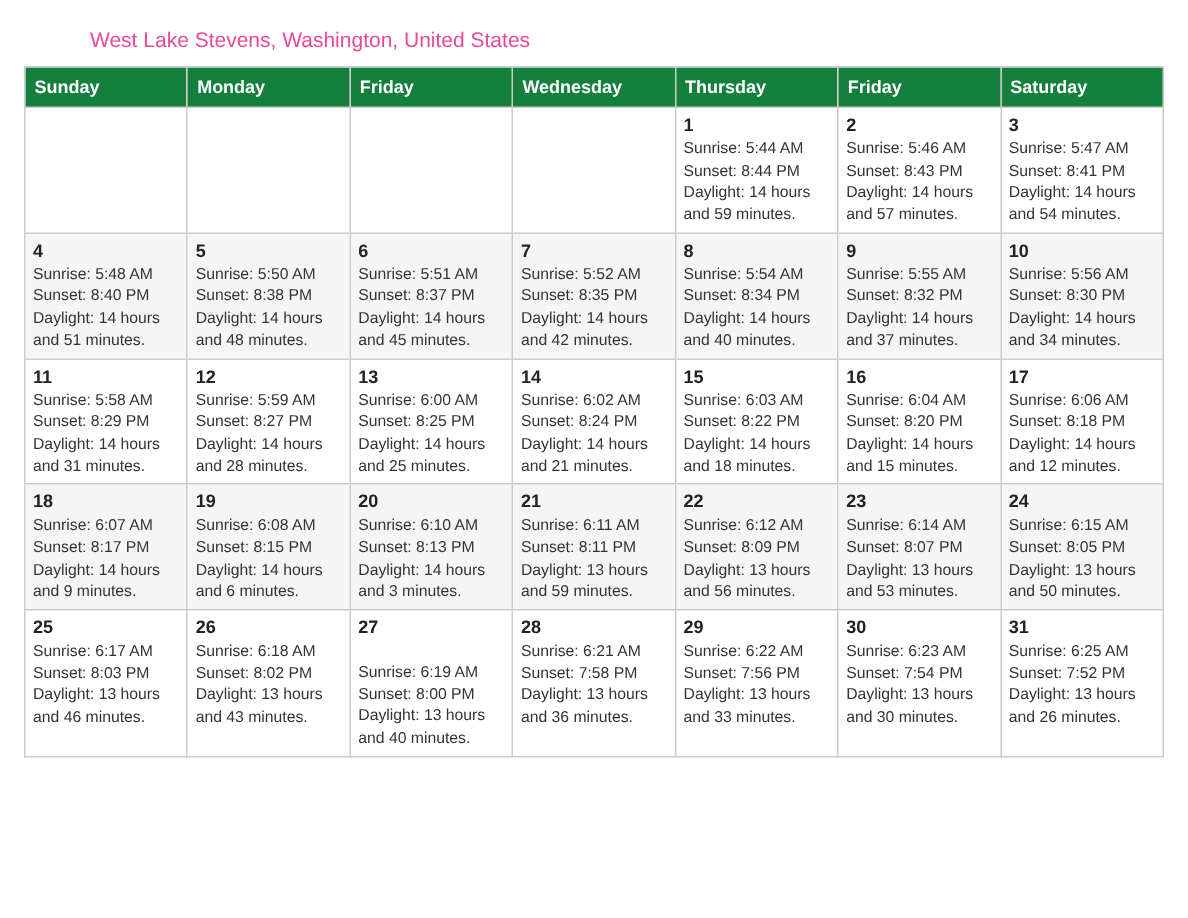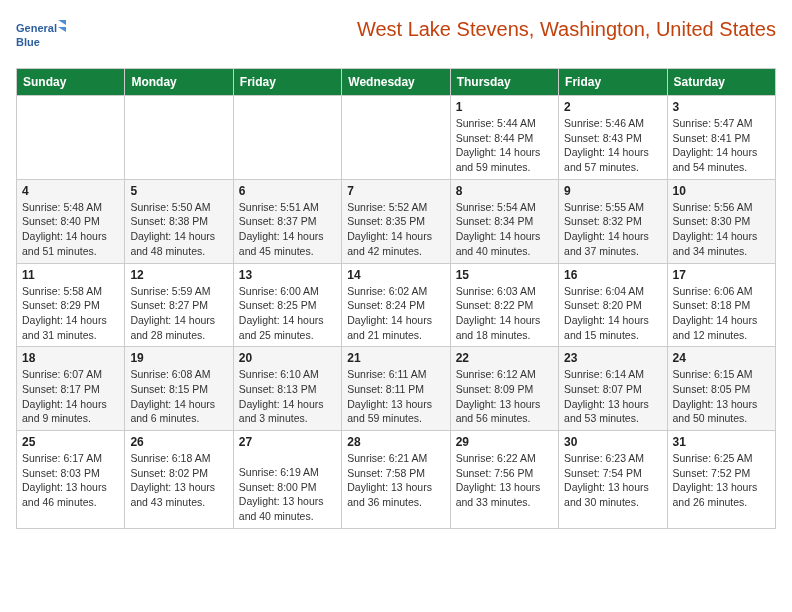--- a/index.html
+++ b/index.html
@@ -22,23 +22,24 @@
     }
     .title-area {
       text-align: right;
     }
     .main-title {
       font-size: 32px;
       font-weight: bold;
       color: #222;
     }
     .subtitle {
-      font-size: 20px;
-      color: #c2410c;
+      font-size: 14px;
+      color: #ec4899;
       margin-top: 2px;
+      margin-left: 44px;
     }
     .calendar {
       margin-top: 10px;
       width: 100%;
       border-collapse: collapse;
       font-size: 11px;
     }
     .calendar th {
       background: #15803d;
       color: #fff;
@@ -71,28 +72,20 @@
       line-height: 1.4;
     }
     .empty-cell {
       background: #fff !important;
     }
   </style>
 </head>
 <body>
 
 <div class="header-logo">
-  <div class="logo">
-  <svg width="50" height="42" viewBox="0 0 50 42">
-    <text x="0" y="16" font-size="11" font-weight="bold" fill="#2c5f9e" font-family="Arial">General</text>
-    <text x="0" y="30" font-size="11" font-weight="bold" fill="#2c5f9e" font-family="Arial">Blue</text>
-    <polygon points="42,4 50,9 50,4" fill="#4a90d9"></polygon>
-    <polygon points="42,11 50,16 50,11" fill="#4a90d9"></polygon>
-  </svg>
-</div>
   <div class="title-area">
     <div class="subtitle">West Lake Stevens, Washington, United States</div>
   </div>
 </div>
 
 <table class="calendar">
   <thead>
     <tr>
     <th>Sunday</th>
         <th>Monday</th>

